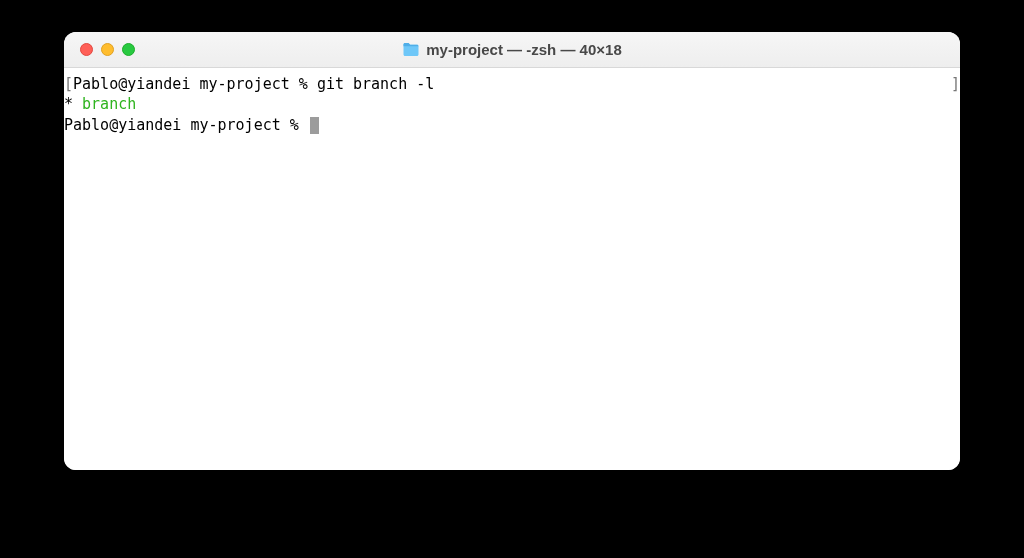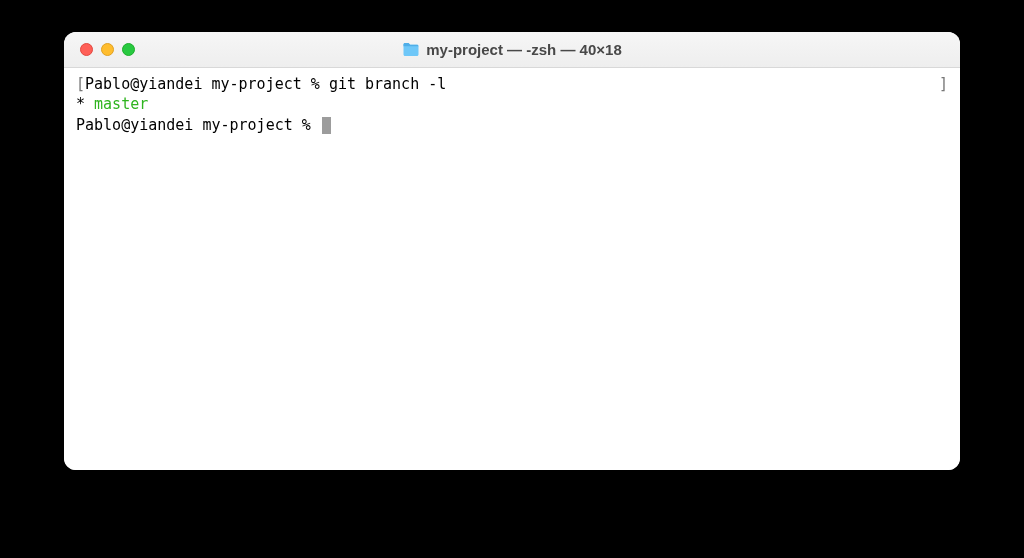--- a/index.html
+++ b/index.html
@@ -71,21 +71,21 @@
     }
 
     .folder-icon {
       width: 18px;
       height: 15px;
     }
 
     .terminal-body {
       flex: 1;
       background: #ffffff;
-      padding: 6px 12px;
+      padding: 6px 0;
       font-size: 15px;
       line-height: 1.35;
       color: #000000;
       white-space: pre;
     }
 
     .green { color: #2fb41f; }
     .gray-bracket { color: #777; }
 
     .cursor {
@@ -114,15 +114,15 @@
     </div>
     <div class="title-center">
       <svg class="folder-icon" viewBox="0 0 18 15">
         <path d="M1.5 2.5 C1.5 1.7 2.2 1 3 1 L6.5 1 L8.2 2.8 L15 2.8 C15.8 2.8 16.5 3.5 16.5 4.3 L16.5 12.5 C16.5 13.3 15.8 14 15 14 L3 14 C2.2 14 1.5 13.3 1.5 12.5 Z" fill="#6ec7f8"></path>
         <path d="M1.5 4.3 L16.5 4.3 C16.5 3.5 15.8 2.8 15 2.8 L8.2 2.8 L6.5 1 L3 1 C2.2 1 1.5 1.7 1.5 2.5 Z" fill="#4faee8"></path>
       </svg>
       <span>my-project — -zsh — 40×18</span>
     </div>
   </div>
 
-  <div class="terminal-body"><span class="line"><span class="gray-bracket">[</span><span>Pablo@yiandei my-project % </span><span>git branch -l</span><span class="gray-bracket" style="float:right;">]</span></span><span class="line"><span>* </span><span class="green">master</span></span><span class="line"><span>Pablo@yiandei my-project % </span><span class="cursor"></span></span></div>
+  <div class="terminal-body"><span class="line"><span class="gray-bracket">[</span><span>Pablo@yiandei my-project % </span><span>git branch -l</span><span class="gray-bracket" style="float:right;">]</span></span><span class="line"><span>* </span><span class="green">branch</span></span><span class="line"><span>Pablo@yiandei my-project % </span><span class="cursor"></span></span></div>
 
 </div>
 
 </body></html>

